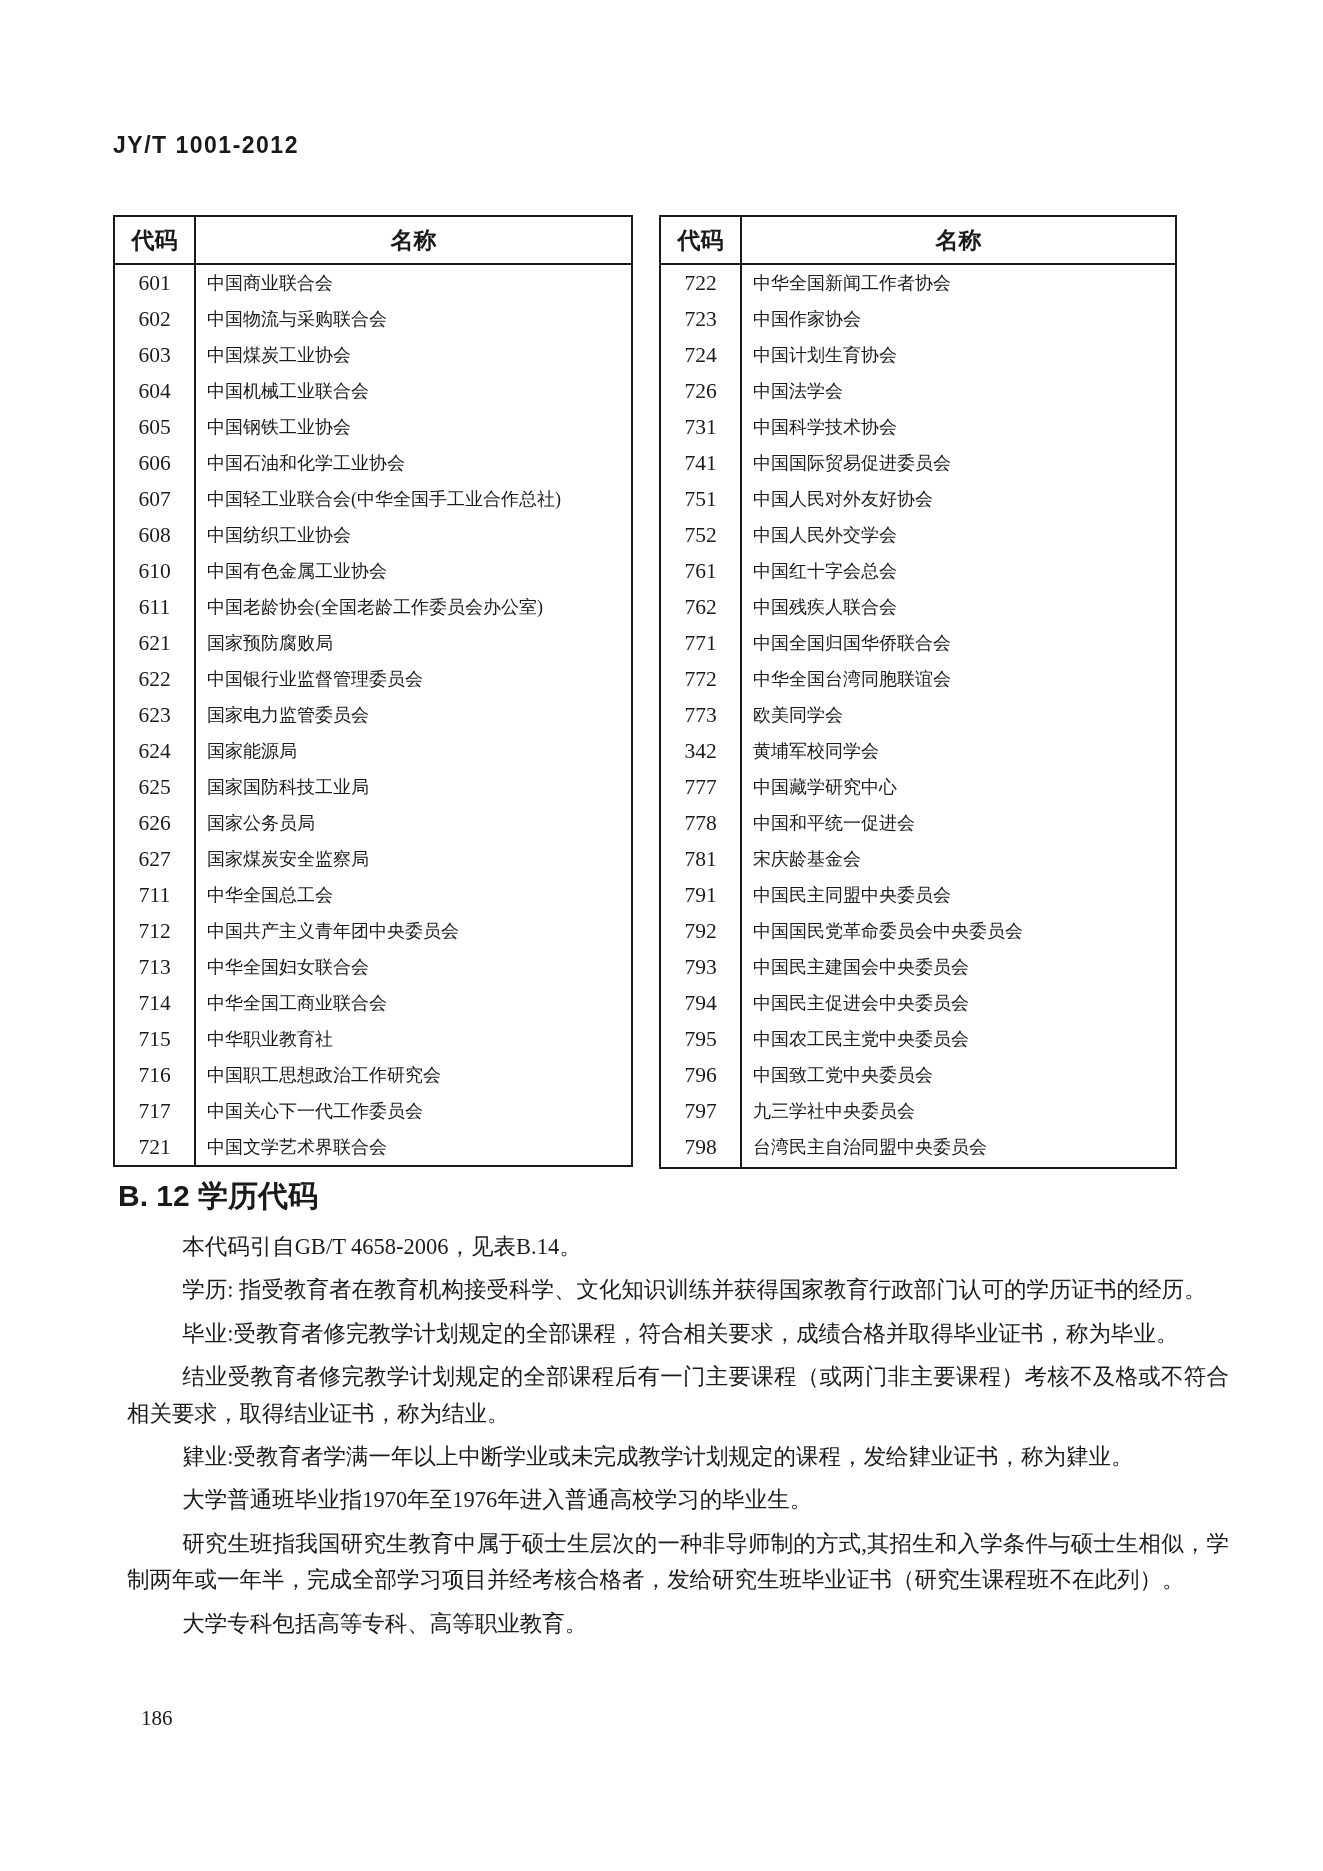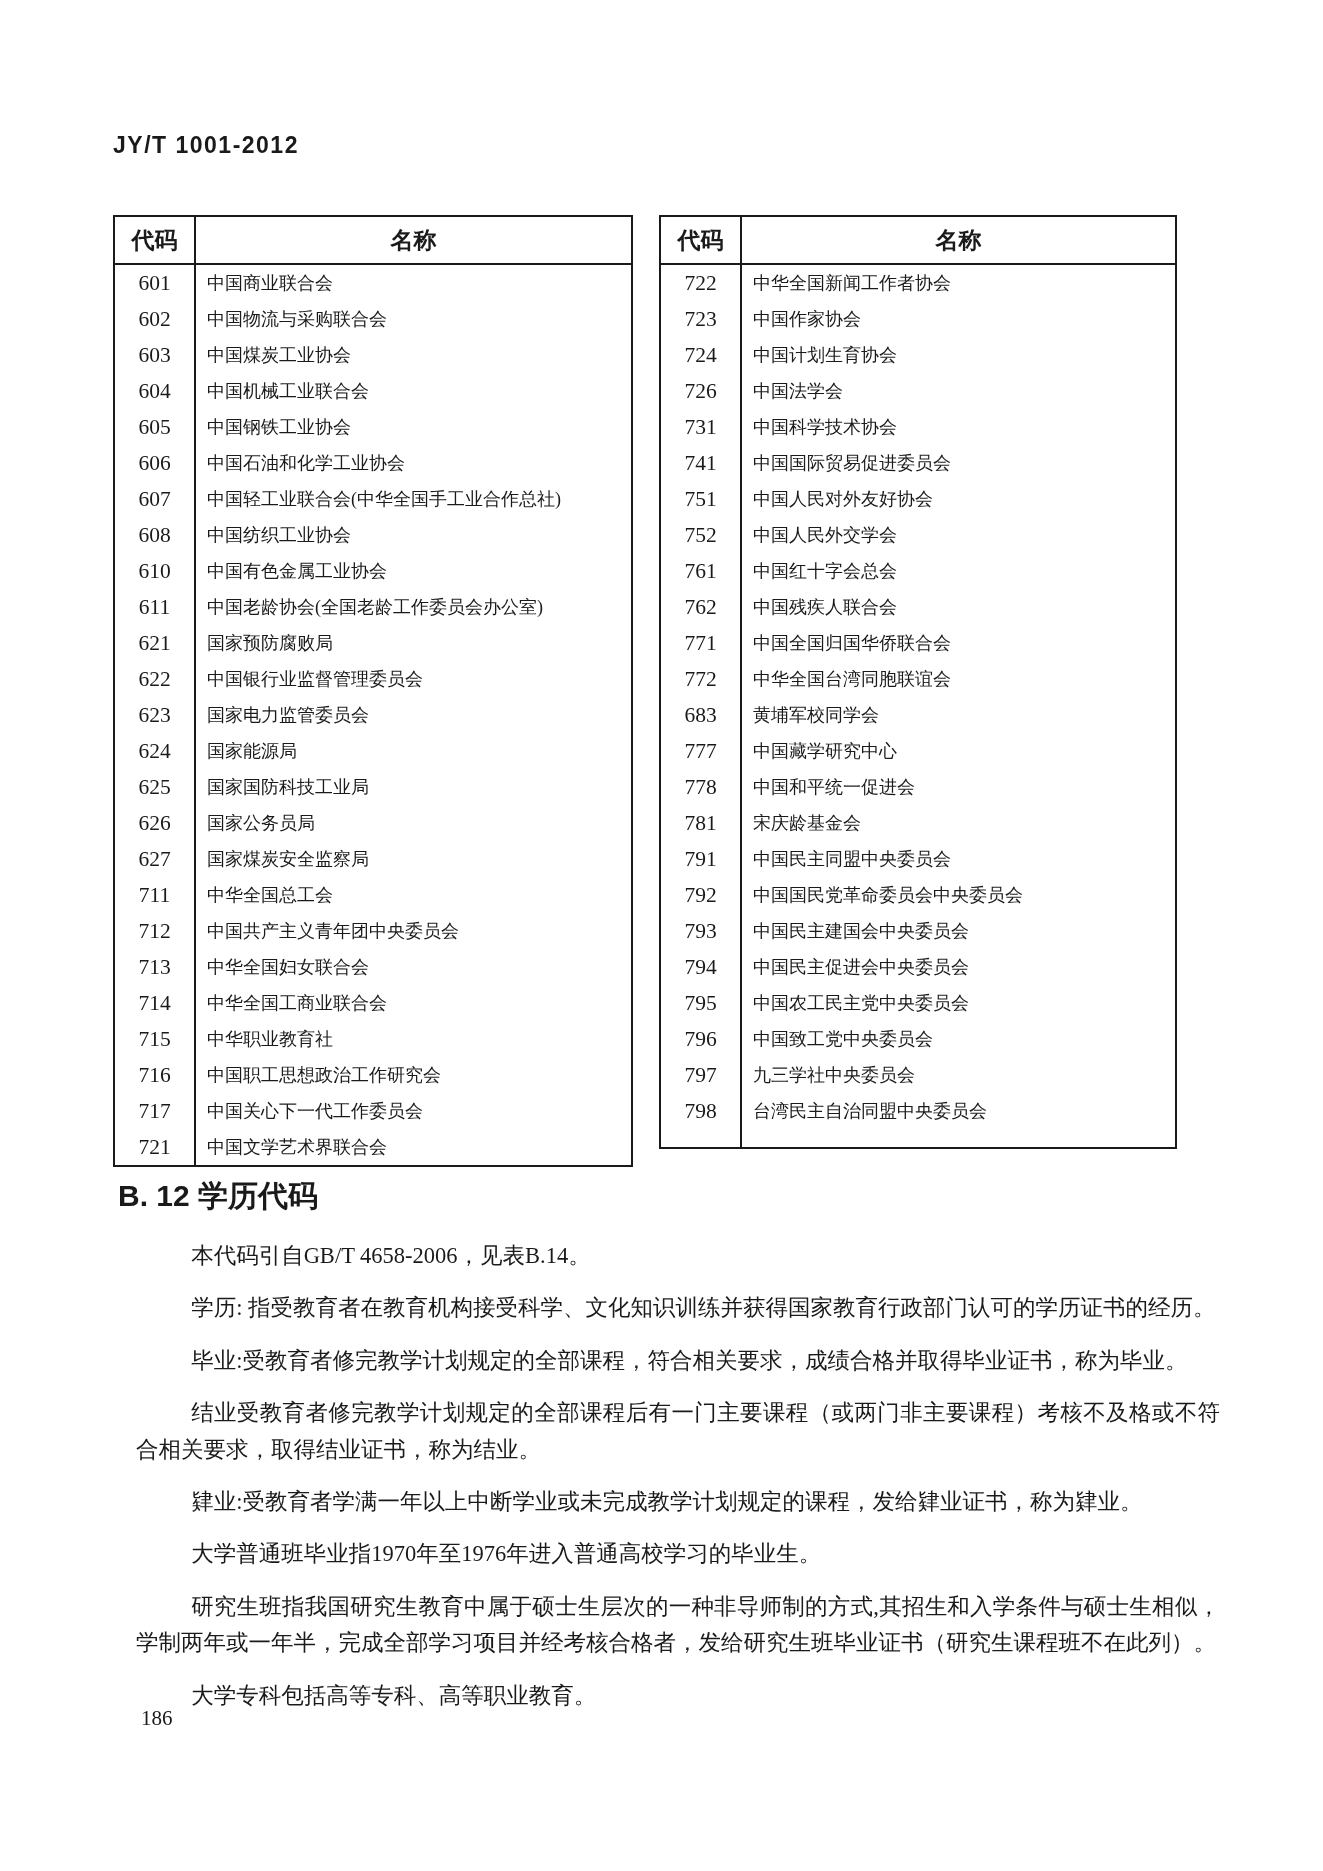--- a/index.html
+++ b/index.html
@@ -42,21 +42,21 @@
     position:absolute;left:118px;top:1176px;
     font-family:"Liberation Sans","DejaVu Sans",sans-serif;
     font-weight:bold;font-size:30px;
     margin:0;
   }
   .body-text{
     position:absolute;left:120px;top:1222px;width:1116px;
     font-size:22.5px;line-height:36.4px;
     text-align:justify;
   }
-  .body-text p{margin:16px;text-indent:2.45em;}
+  .body-text p{margin:7px;text-indent:2.45em;}
   .page-number{
     position:absolute;left:141px;top:1706px;
     font-size:21px;
   }
 </style>
 </head>
 <body>
 
 <div class="doc-code">JY/T 1001-2012</div>
 
@@ -221,21 +221,25 @@
       </tr>
       <tr>
         <td class="code">771</td>
         <td class="name">中国全国归国华侨联合会</td>
       </tr>
       <tr>
         <td class="code">772</td>
         <td class="name">中华全国台湾同胞联谊会</td>
       </tr>
       <tr>
-        <td class="code">683</td>
+        <td class="code">773</td>
+        <td class="name">欧美同学会</td>
+      </tr>
+      <tr>
+        <td class="code">342</td>
         <td class="name">黄埔军校同学会</td>
       </tr>
       <tr>
         <td class="code">777</td>
         <td class="name">中国藏学研究中心</td>
       </tr>
       <tr>
         <td class="code">778</td>
         <td class="name">中国和平统一促进会</td>
       </tr>

